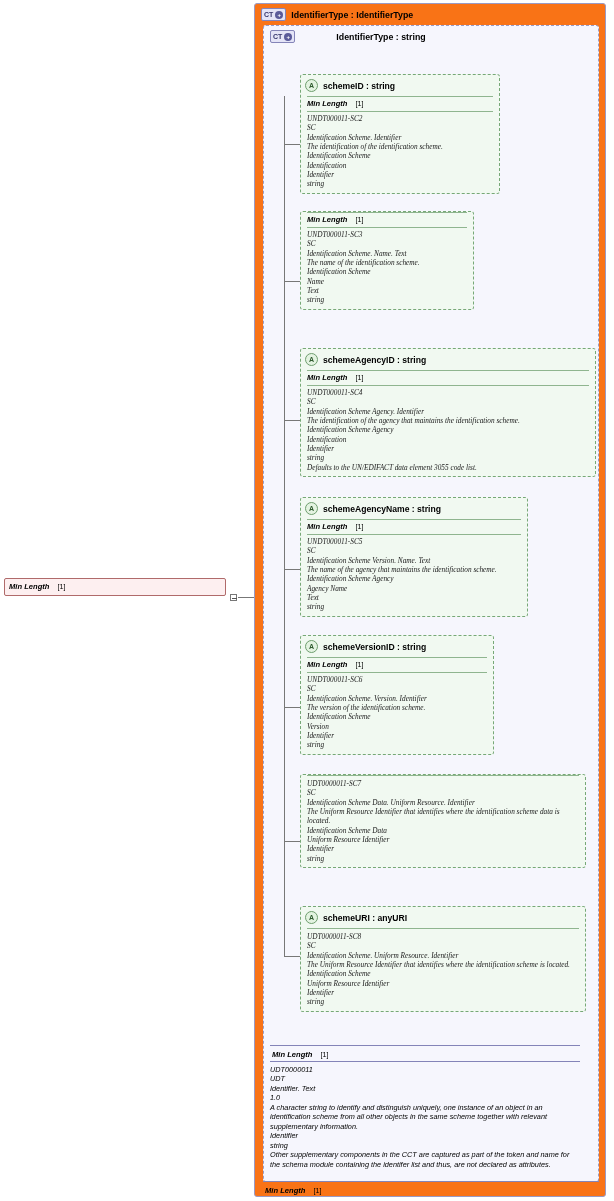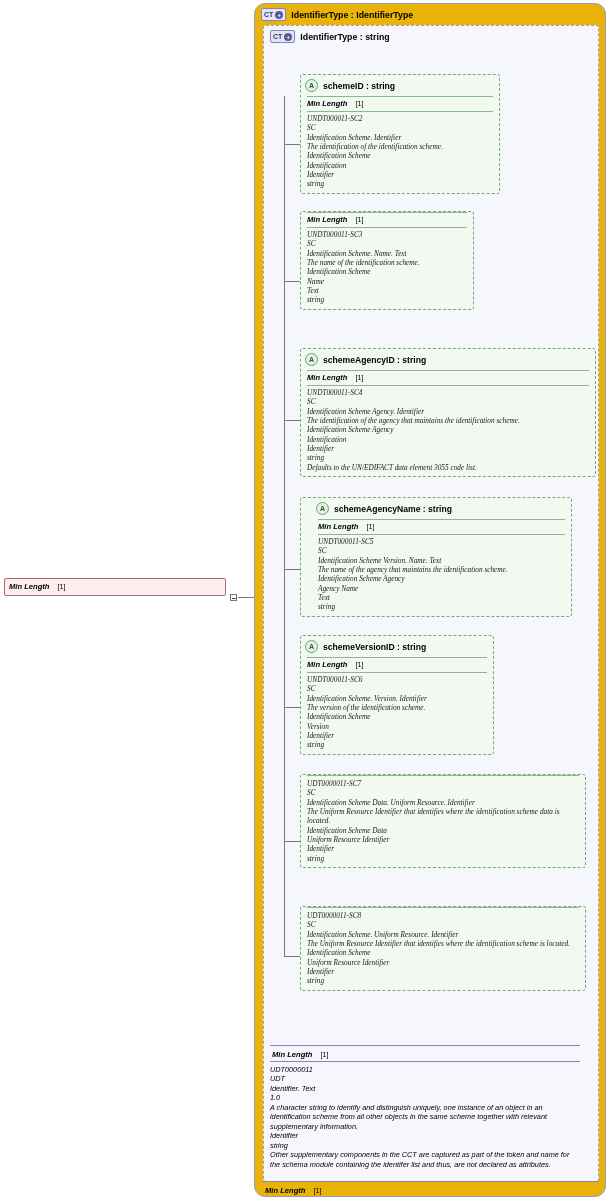--- a/index.html
+++ b/index.html
@@ -29,22 +29,22 @@
     padding: 3px 4px 3px 3px;
     border-bottom: 1px solid #b06a6a;
     background: #fdeff0;
   }
   .elem-title { font-size:8.5px; font-weight:bold; color:#000; margin-left:4px; }
   .elem-body { padding: 2px 4px 3px 4px; }
 
   
   .ct-box {
     border: 1px solid #9a9ac4;
-    background: #eab308;
-    border-radius: 11px;
+    background: #f97316;
+    border-radius: 3px;
   }
   .ct-head { display:flex; align-items:center; padding:4px 6px 3px 6px; }
   .ct-title { font-size:8.8px; font-weight:bold; margin-left:5px; }
   .ct-inner {
     border: 1px dashed #9a9ac4;
     background: #f6f6fd;
     border-radius: 3px;
     margin: 1px 6px 4px 8px;
     position: relative;
   }
@@ -148,21 +148,21 @@
   <div class="node ct-box" style="left:254px; top:3px; width:352px; height:1194px;">
     <div class="ct-head">
       <span class="badge badge-ct">
         <span>CT</span>
           <span class="plus">+</span>
       </span>
       <span class="ct-title">IdentifierType : IdentifierType</span>
     </div>
 
     <div class="ct-inner" style="height:1157px;">
-      <div class="ct-head" style="padding:4px 6px 2px 6px;">
+      <div class="ct-head" style="padding:4px 6px 2px 6px;gap:36px;">
         <span class="badge badge-ct">
           <span>CT</span>
             <span class="plus">+</span>
         </span>
         <span class="ct-title">IdentifierType : string</span>
       </div>
 
       <div class="line vline" style="left:20px; top:70px; height:860px;"></div>
 
       <div class="line hline" style="left:20px; top:118px; width:16px;"></div>
@@ -228,21 +228,21 @@
           <div>The identification of the agency that maintains the identification scheme.</div>
           <div>Identification Scheme Agency</div>
           <div>Identification</div>
           <div>Identifier</div>
           <div>string</div>
           <div>Defaults to the UN/EDIFACT data element 3055 code list.</div>
         </div>
       </div>
 
       <div class="line hline" style="left:20px; top:543px; width:16px;"></div>
-      <div class="attr-box" style="left:36px; top:471px; width:272px;padding-left:11px;">
+      <div class="attr-box" style="left:36px; top:471px; width:228px;">
         <div class="attr-head">
           <span class="badge badge-a">A</span>
           <span class="attr-title">schemeAgencyName : string</span>
         </div>
         <div class="attr-rule"></div>
         <div class="attr-facet">
           <span class="name">Min Length</span>
           <span class="card">[1]</span>
         </div>
         <div class="facet-rule"></div>
@@ -292,20 +292,24 @@
           <div>The Uniform Resource Identifier that identifies where the identification scheme data is located.</div>
           <div>Identification Scheme Data</div>
           <div>Uniform Resource Identifier</div>
           <div>Identifier</div>
           <div>string</div>
         </div>
       </div>
 
       <div class="line hline" style="left:20px; top:930px; width:16px;"></div>
       <div class="attr-box" style="left:36px; top:880px; width:286px;">
+        <div class="attr-head">
+          <span class="badge badge-a">A</span>
+          <span class="attr-title">schemeURI : anyURI</span>
+        </div>
         <div class="attr-rule"></div>
         <div class="doc-lines" style="padding-top:3px;">
           <div>UDT0000011-SC8</div>
           <div>SC</div>
           <div>Identification Scheme. Uniform Resource. Identifier</div>
           <div>The Uniform Resource Identifier that identifies where the identification scheme is located.</div>
           <div>Identification Scheme</div>
           <div>Uniform Resource Identifier</div>
           <div>Identifier</div>
           <div>string</div>

